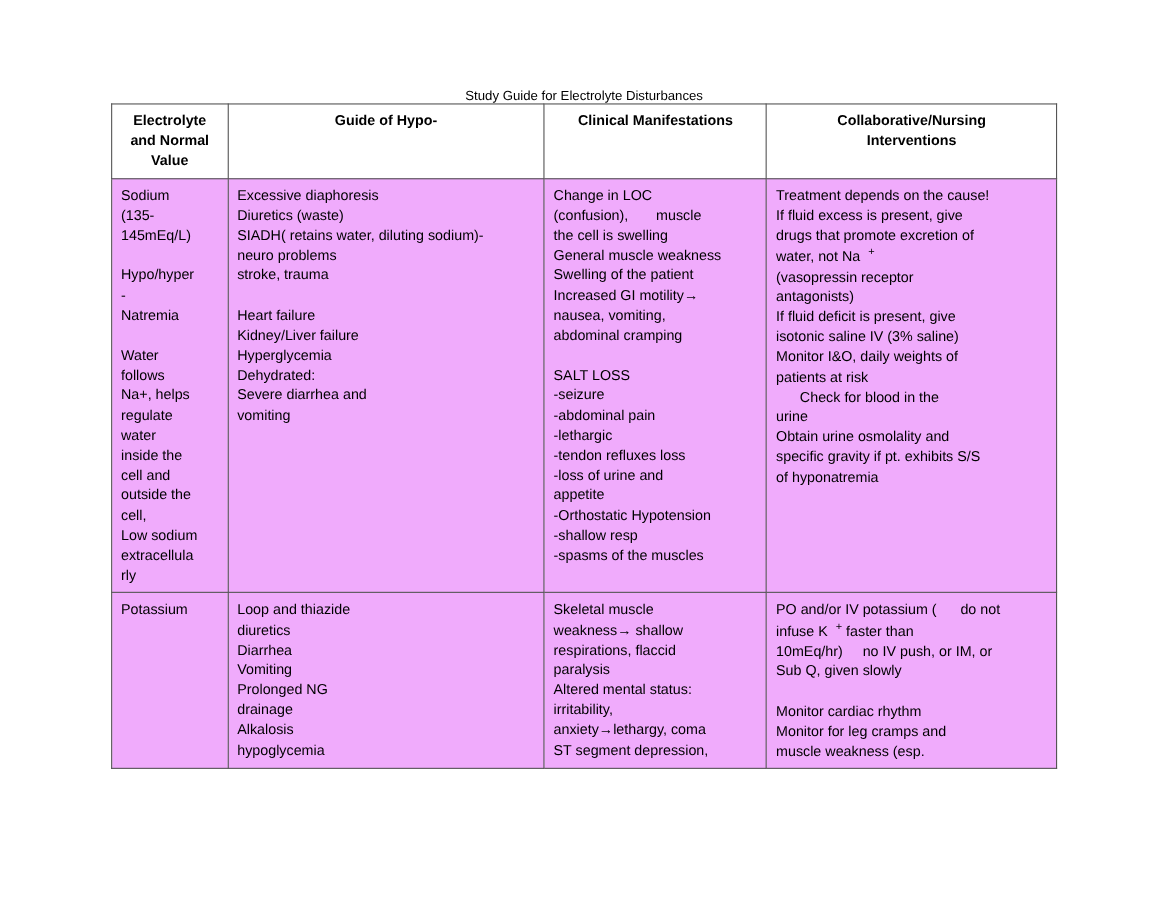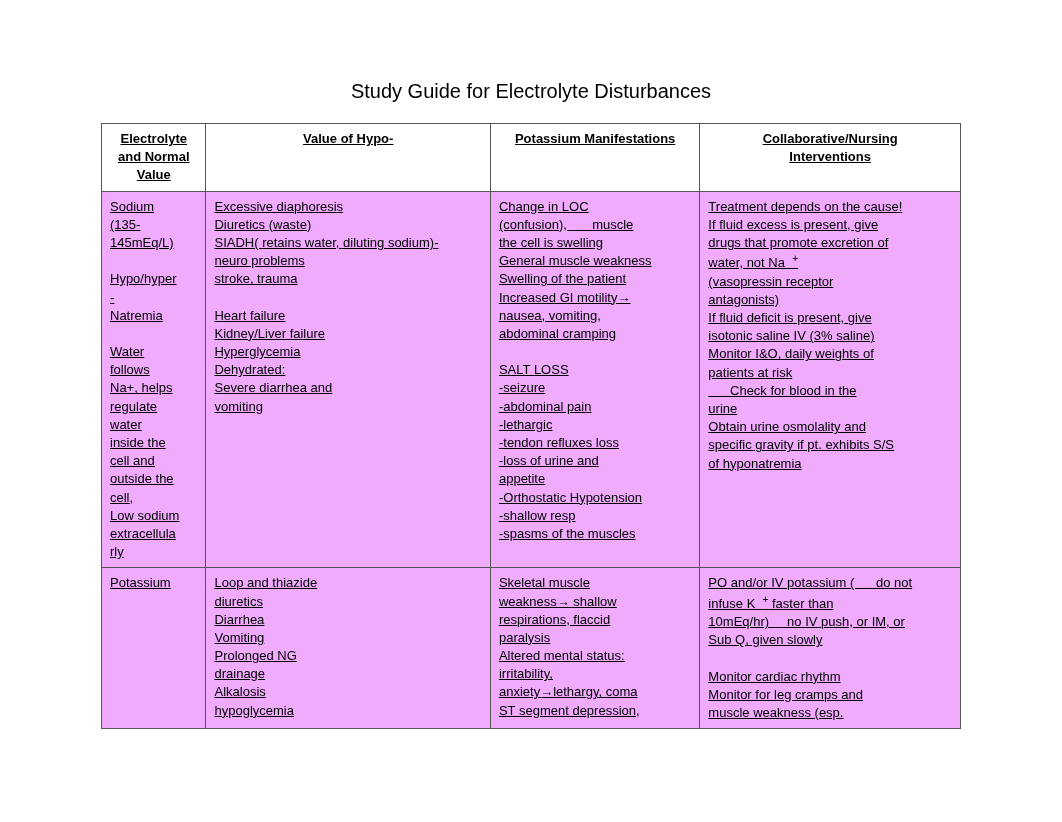--- a/index.html
+++ b/index.html
@@ -9,29 +9,28 @@
       font-size: 13px;
       color: #000;
       width: 1062px;
       min-height: 822px;
       display: flex;
       flex-direction: column;
       align-items: center;
       padding-top: 80px;
     }
     h1.page-title {
-      font-size: 20px;
+      font-size: 12px;
       font-weight: normal;
-      margin-bottom: 20px;
+      margin-bottom: 0;
       text-align: center;
     }
     table {
       border-collapse: collapse;
       width: 860px;
-      text-decoration: underline;
     }
     table, th, td {
       border: 1px solid #555;
     }
     th, td {
       padding: 6px 8px;
       vertical-align: top;
       font-size: 13px;
       line-height: 1.4;
     }
@@ -49,22 +48,22 @@
   </style>
 </head>
 <body>
 
 <h1 class="page-title">Study Guide for Electrolyte Disturbances</h1>
 
 <table>
   <thead>
     <tr>
       <th>Electrolyte<br>and Normal<br>Value</th>
-      <th>Value of Hypo-</th>
-      <th>Potassium Manifestations</th>
+      <th>Guide of Hypo-</th>
+      <th>Clinical Manifestations</th>
       <th>Collaborative/Nursing<br>Interventions</th>
     </tr>
   </thead>
   <tbody>
 
     <tr>
       <td>
         Sodium<br>(135-<br>145mEq/L)<br><br>Hypo/hyper<br>-<br>Natremia<br><br>Water<br>follows<br>Na+, helps<br>regulate<br>water<br>inside the<br>cell and<br>outside the<br>cell,<br>Low sodium<br>extracellula<br>rly
       </td>
       <td>

